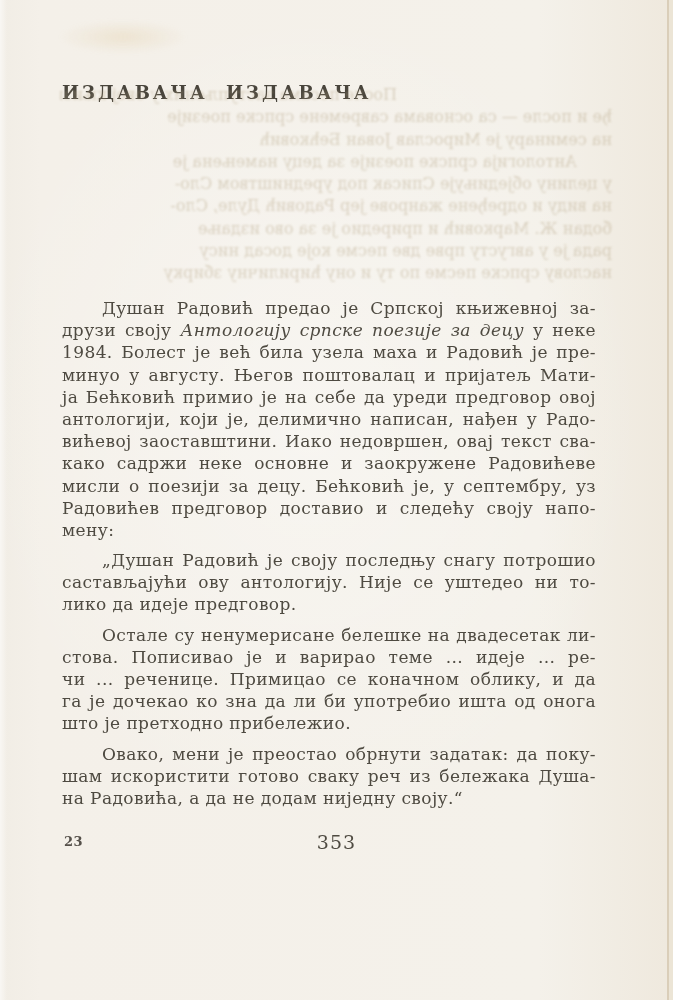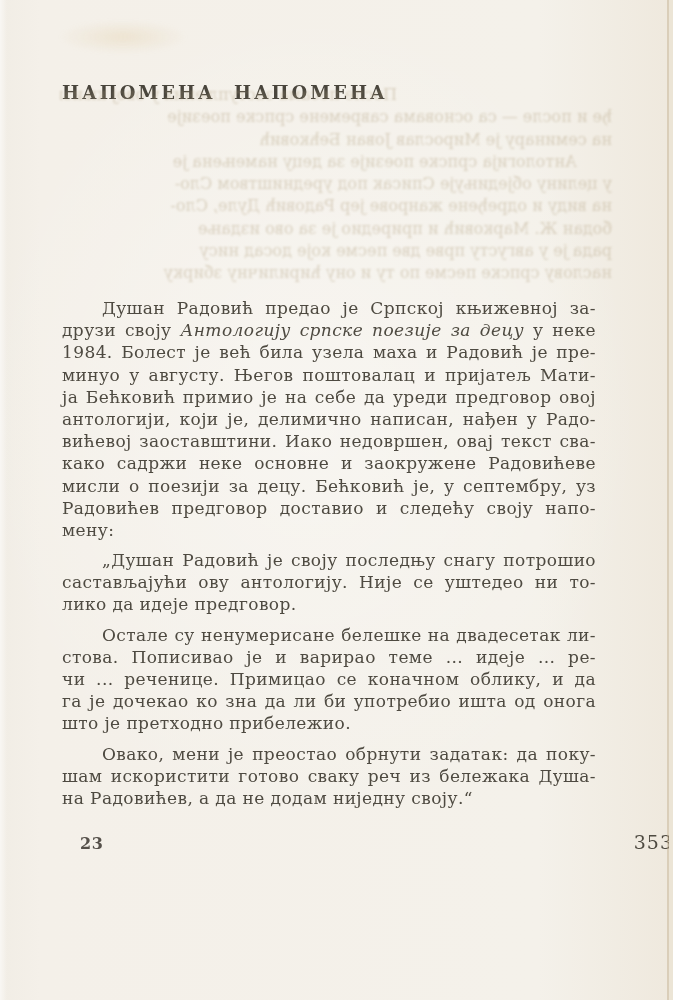--- a/index.html
+++ b/index.html
@@ -61,36 +61,36 @@
   .para{margin:0 16px 8px 0;}
   .line{
     text-align:justify;text-align-last:justify;
     height:22.2px;overflow:visible;
   }
   .line.first{text-indent:40px;}
   .line.last{text-align-last:left;}
   .italic{font-style:italic;}
   
   .sheet-number{
-    position:absolute;left:80px;top:834px;
-    font-size:16px;font-weight:bold;color:#55504a;letter-spacing:0.5px;
+    position:absolute;left:64px;top:834px;
+    font-size:13px;font-weight:bold;color:#55504a;letter-spacing:0.5px;
   }
   .page-number{
     position:absolute;left:0;top:831px;width:673px;
-    text-align:right;font-size:19px;color:#4e4a41;letter-spacing:1px;
+    text-align:center;font-size:19px;color:#4e4a41;letter-spacing:1px;
   }
 </style>
 </head>
 <body>
 
 <div class="page">
 
   <div class="stain"></div>
 
-  <h1 class="heading">НАПОМЕНА НАПОМЕНА</h1>
+  <h1 class="heading">ИЗДАВАЧА ИЗДАВАЧА</h1>
 
   <div class="ghost">
       <div class="gline g-ind1">После песама заступљених у овој књизи</div>
       <div class="gline">ђе и после — са основама савремене српске поезије</div>
       <div class="gline">на семинару је Мирослав Јован Бећковић</div>
       <div class="gline g-ind2">Антологија српске поезије за децу намењена је</div>
       <div class="gline">у целину обједињује Списак под уредништвом Сло-</div>
       <div class="gline">на виду и одређене жанрове јер Радовић Дуле, Сло-</div>
       <div class="gline">бодан Ж. Марковић и приредио је за ово издање</div>
       <div class="gline">рада је у августу прве две песме које досад нису</div>
@@ -119,21 +119,21 @@
       <div class="para">
         <div class="line first"><span>Остале су ненумерисане белешке на двадесетак ли-</span></div>
         <div class="line"><span>стова. Пописивао је и варирао теме ... идеје ... ре-</span></div>
         <div class="line"><span>чи ... реченице. Примицао се коначном облику, и да</span></div>
         <div class="line"><span>га је дочекао ко зна да ли би употребио ишта од онога</span></div>
         <div class="line last"><span>што је претходно прибележио.</span></div>
       </div>
       <div class="para">
         <div class="line first"><span>Овако, мени је преостао обрнути задатак: да поку-</span></div>
         <div class="line"><span>шам искористити готово сваку реч из бележака Душа-</span></div>
-        <div class="line last"><span>на Радовићев, а да не додам ниједну своју.“</span></div>
+        <div class="line last"><span>на Радовића, а да не додам ниједну своју.“</span></div>
       </div>
     </div>
 
   <div class="sheet-number">23</div>
   <div class="page-number">353</div>
 
   <div class="edge-right-strip"></div>
   <div class="edge-right-line"></div>
   <div class="edge-left"></div>
 </div>

